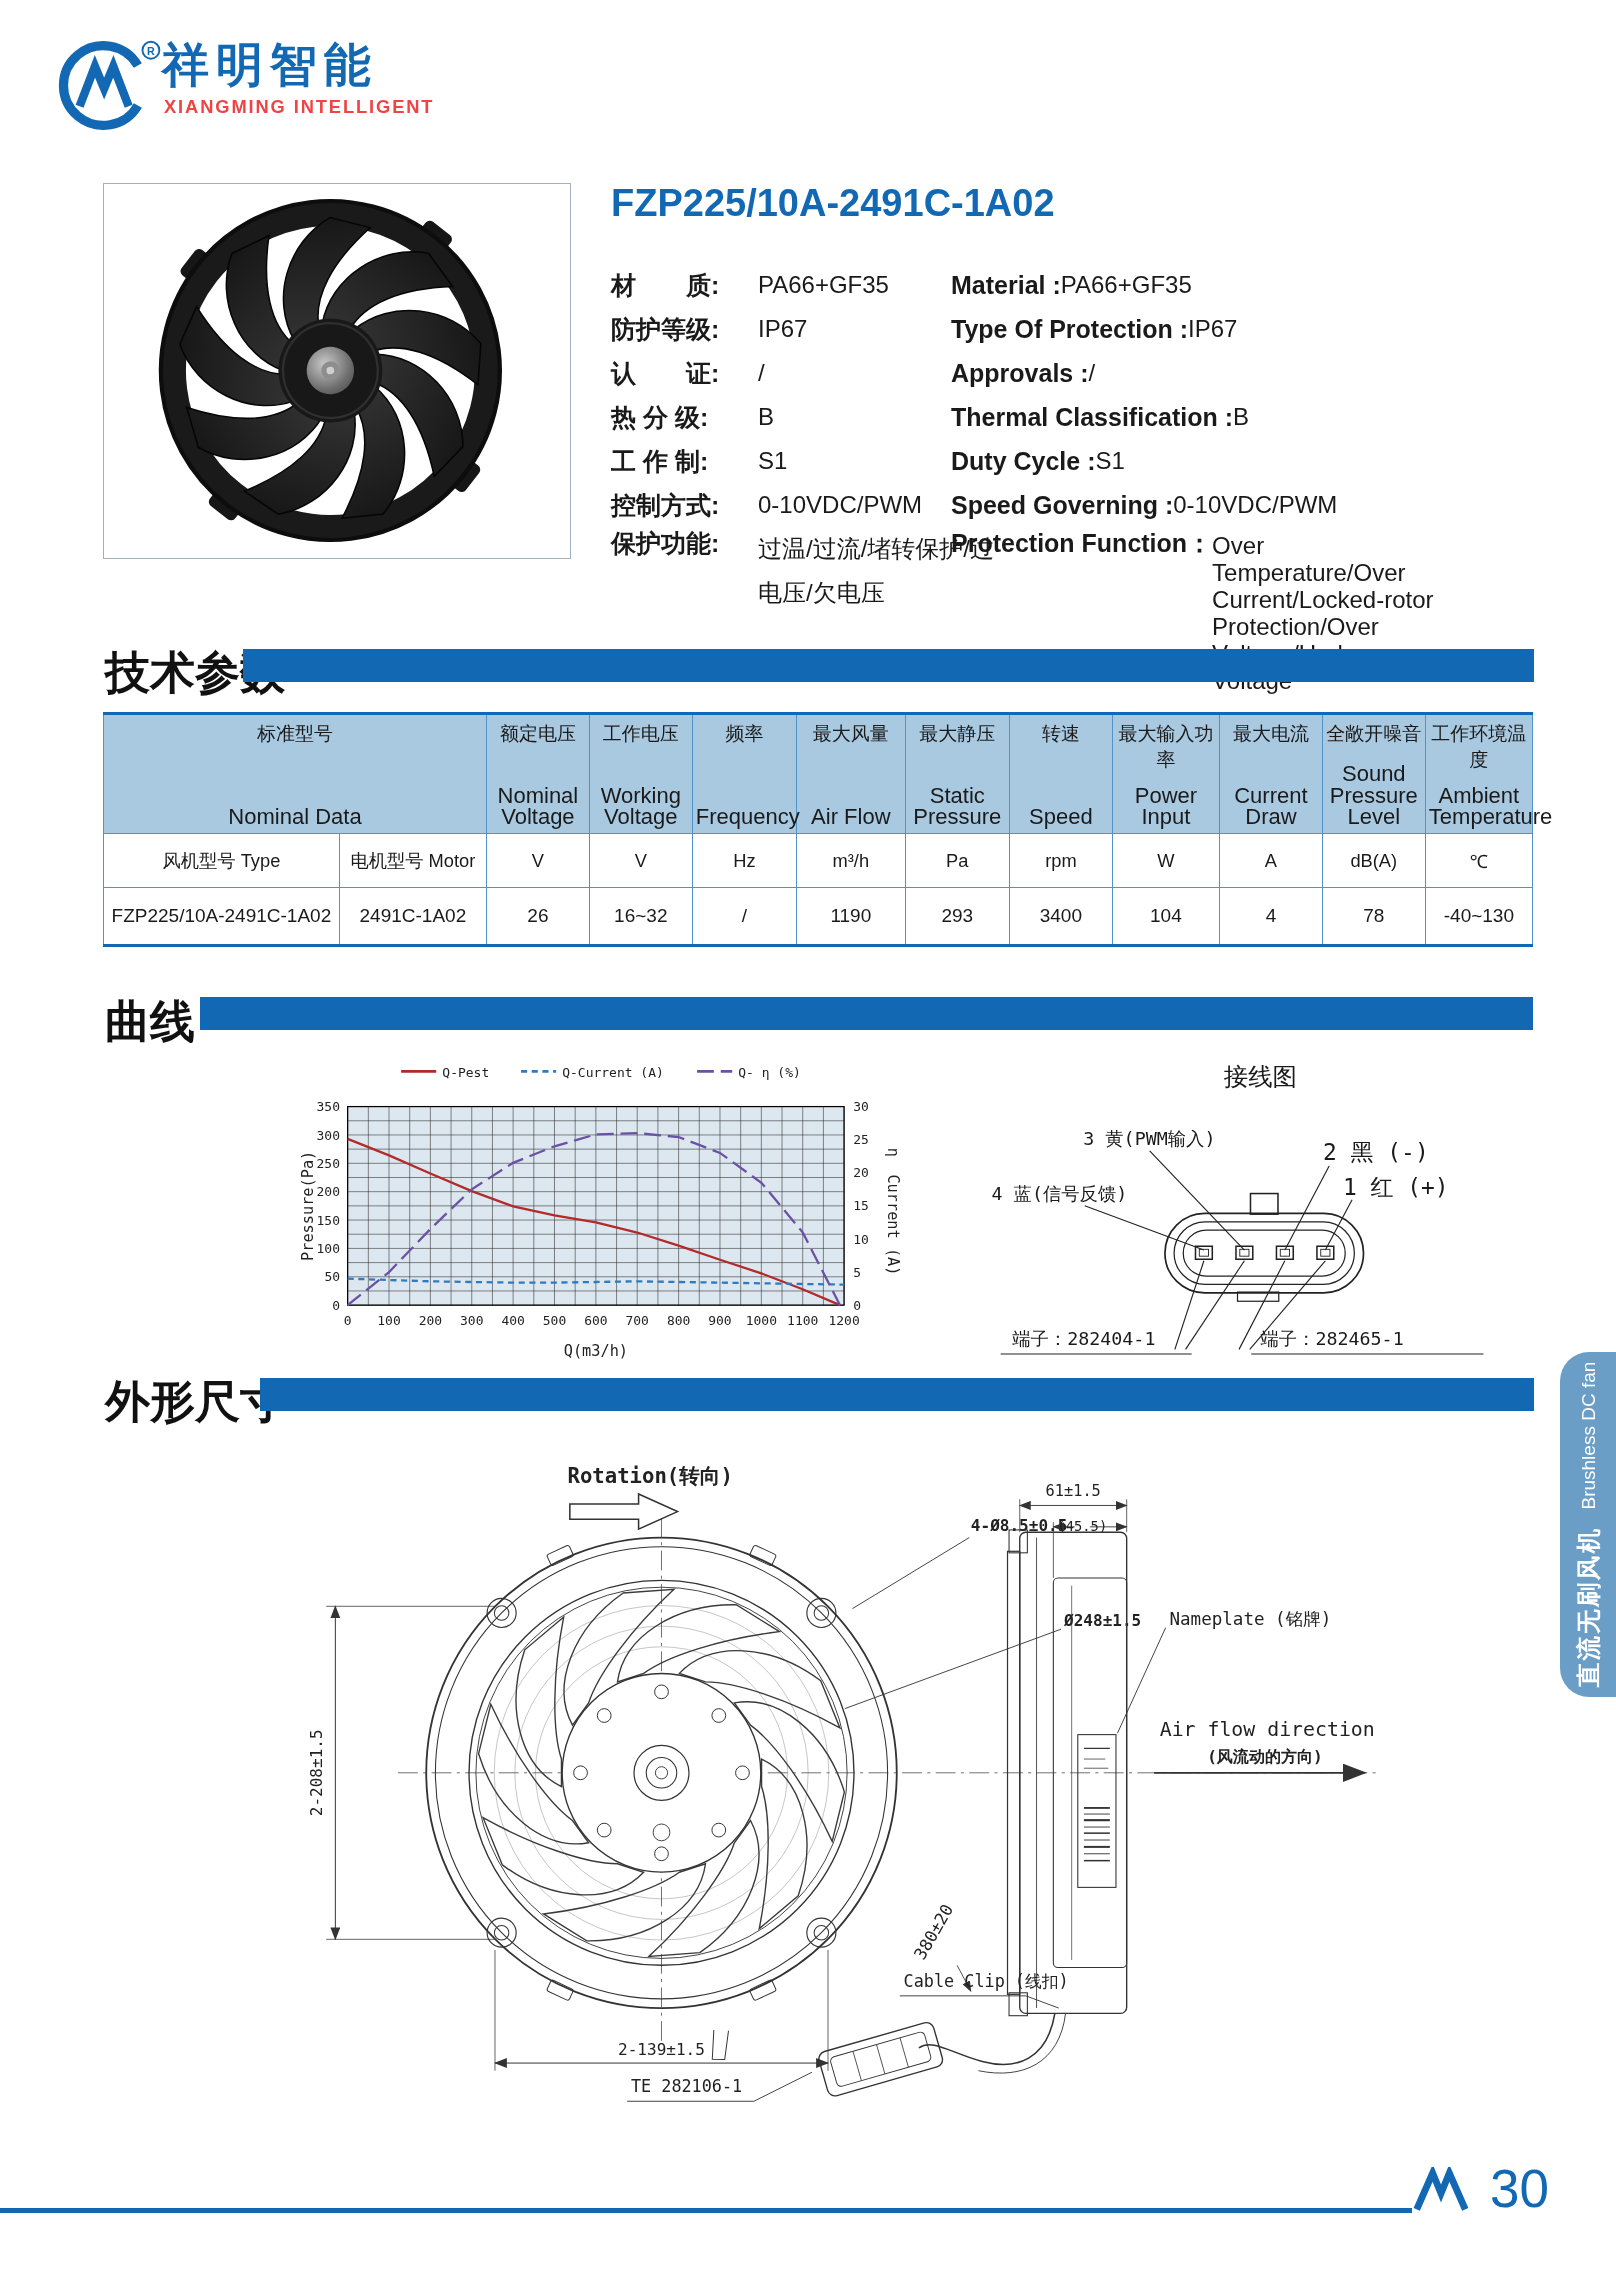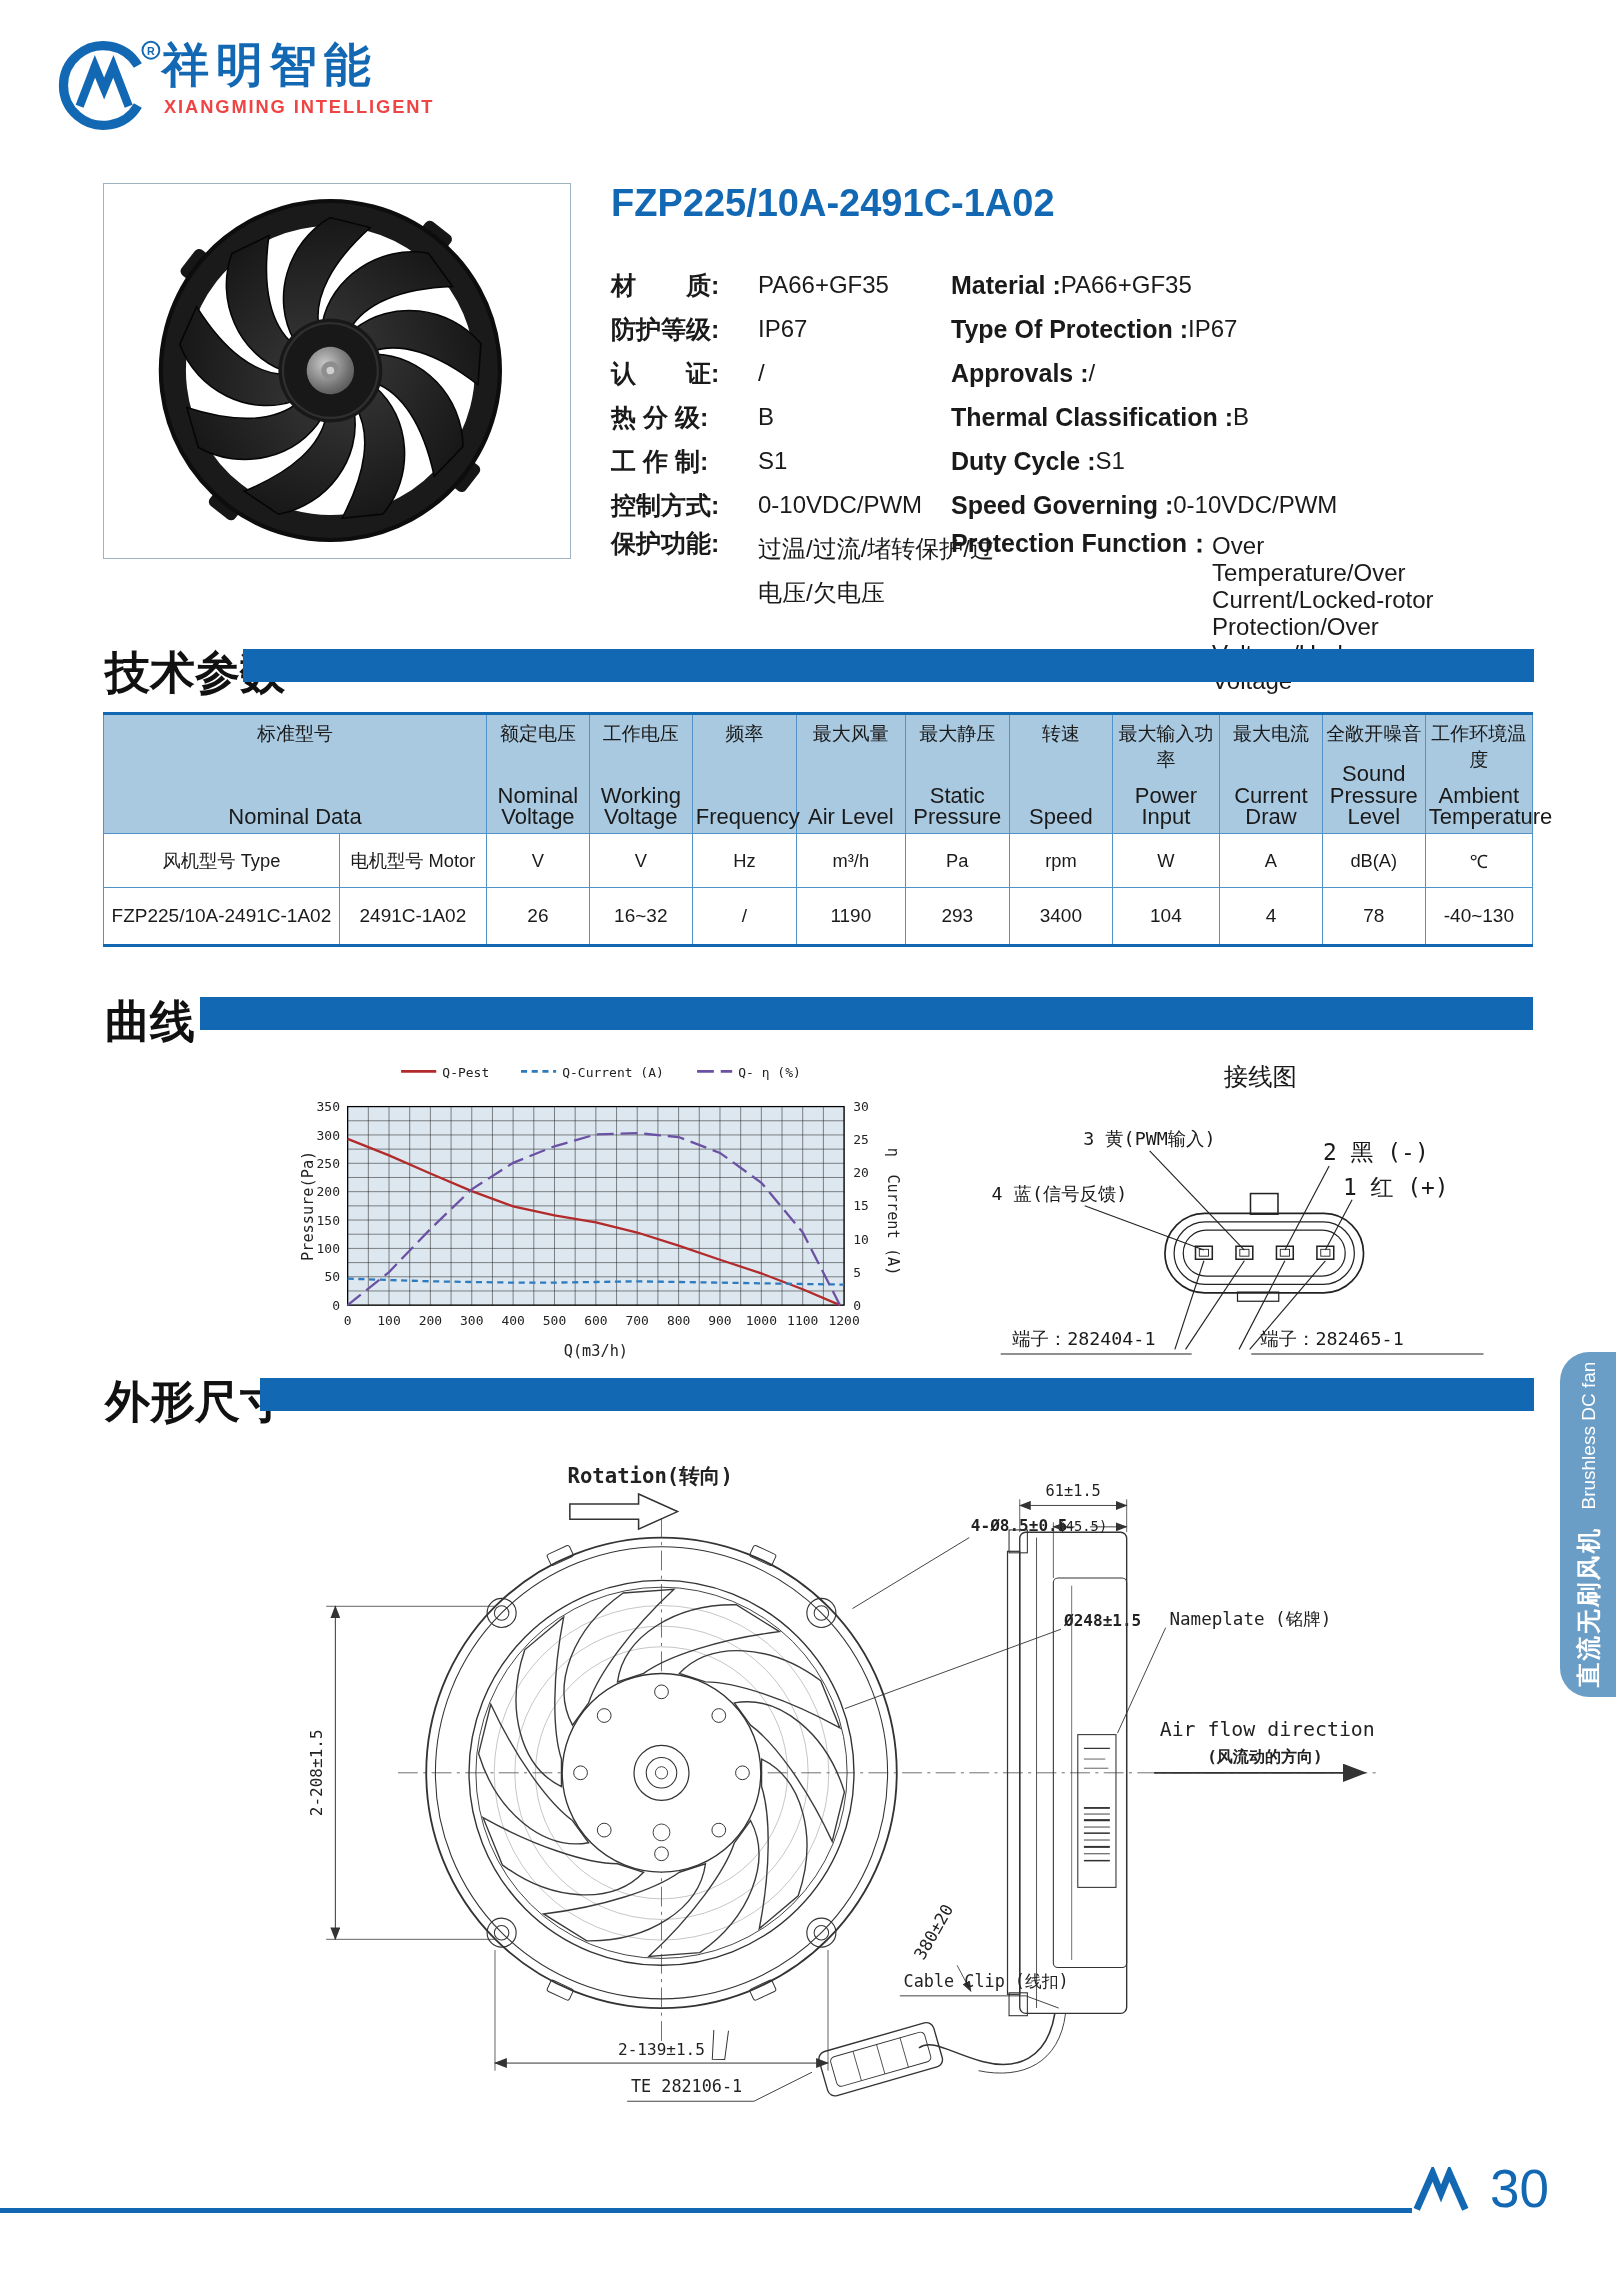--- a/index.html
+++ b/index.html
@@ -215,21 +215,21 @@
         </th>
       <th>
           <div class="hcell">
             <span class="zh">频率</span>
             <span class="en">Frequency</span>
           </div>
         </th>
       <th>
           <div class="hcell">
             <span class="zh">最大风量</span>
-            <span class="en">Air Level</span>
+            <span class="en">Air Flow</span>
           </div>
         </th>
       <th>
           <div class="hcell">
             <span class="zh">最大静压</span>
             <span class="en">Static Pressure</span>
           </div>
         </th>
       <th>
           <div class="hcell">

